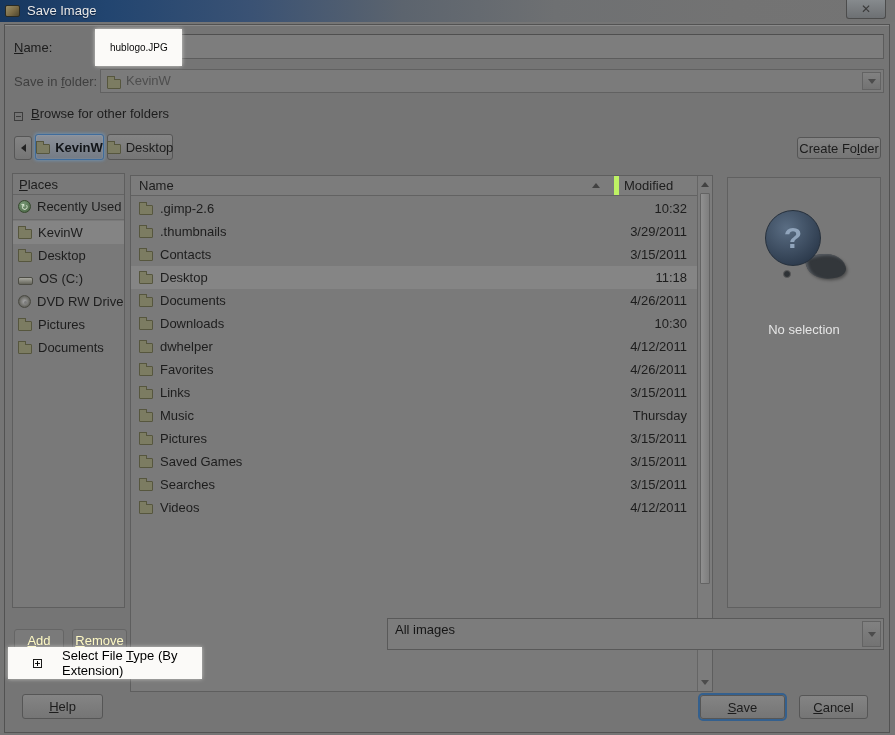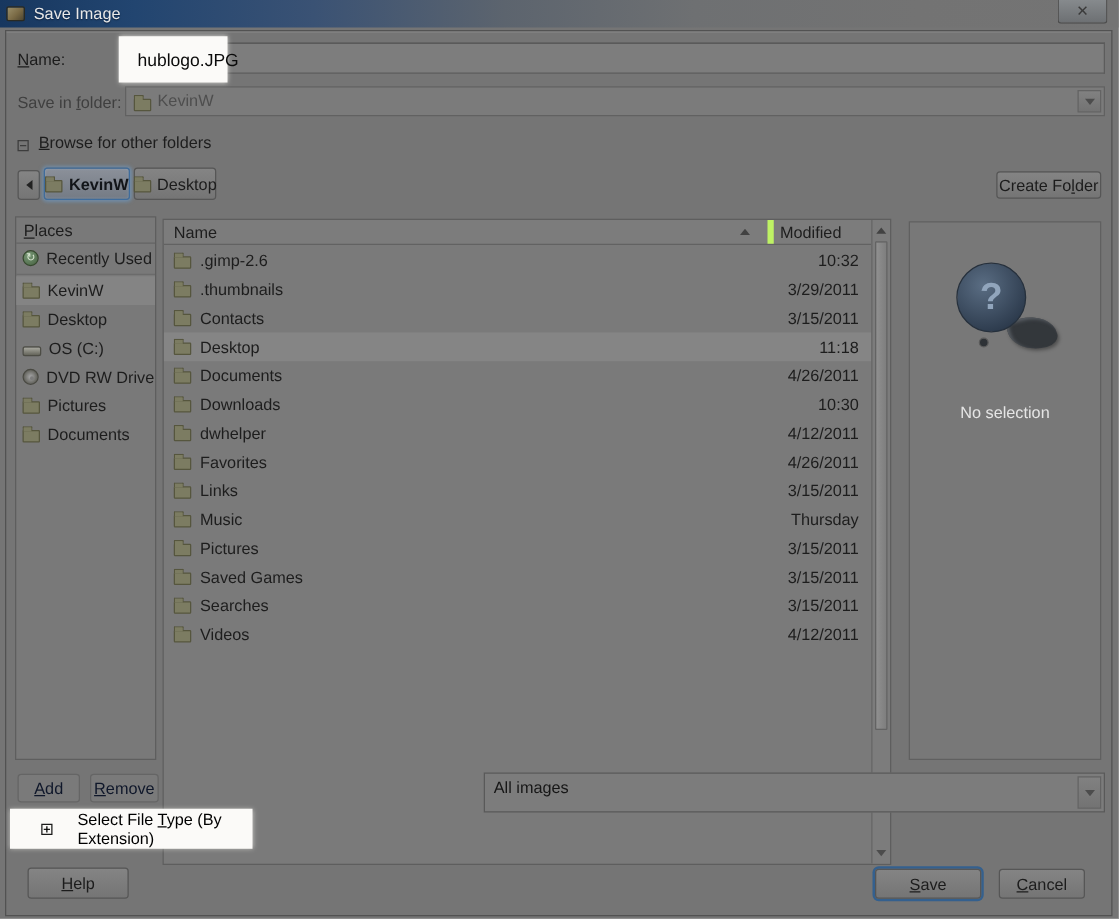--- a/index.html
+++ b/index.html
@@ -21,21 +21,21 @@
   #frame { position:absolute; left:4px; top:24px; width:886px; height:709px; border:1px solid #525252; box-shadow:inset 0 1px 0 #8a8a8a; }
 
   .label { position:absolute; color:#1c1c1c; }
   u { text-decoration:underline; }
 
   
   #name-input { position:absolute; left:100px; top:34px; width:784px; height:25px; background:#7d7d7d;
     border:1px solid #5c5c5c; border-top-color:#4f4f4f; }
   #name-highlight { position:absolute; left:95px; top:29px; width:87px; height:37px; background:#fbfaf8;
     box-shadow:0 0 4px rgba(250,250,245,.7); z-index:5; display:flex; align-items:center; padding-left:15px;
-    color:#0a0a0a; font-size:14px; }
+    color:#0a0a0a; font-size:10px; }
 
   
   #folder-combo { position:absolute; left:100px; top:69px; width:784px; height:24px; background:#7b7b7b; border:1px solid #616161; }
   #folder-combo .combo-text { position:absolute; left:25px; top:3px; color:#4e4e4e; }
   .combo-arrow-btn { position:absolute; right:2px; top:2px; bottom:2px; width:19px; border:1px solid #636363;
     background:linear-gradient(#818181,#737373); display:flex; align-items:center; justify-content:center; }
   .tri-down { width:0; height:0; border-left:4px solid transparent; border-right:4px solid transparent; border-top:5px solid #4c4c4c; }
   .tri-up { width:0; height:0; border-left:4px solid transparent; border-right:4px solid transparent; border-bottom:5px solid #424242; }
 
   
@@ -100,21 +100,21 @@
   #q-wrap { position:relative; width:86px; height:76px; margin:32px auto 0; }
   #q-circle { position:absolute; left:4px; top:0; width:56px; height:56px; border-radius:50%;
     background:radial-gradient(circle at 38% 32%,#5a6d83,#2c3a4c 78%); border:1px solid #26303c;
     display:flex; align-items:center; justify-content:center; font-size:30px; font-weight:bold; color:#91a5bc; }
   #q-tail { position:absolute; right:2px; bottom:6px; width:38px; height:27px; background:#33373b;
     border-radius:12% 85% 35% 90%; transform:rotate(-14deg); box-shadow:inset 2px 2px 3px #585d63, 1px 2px 3px rgba(0,0,0,.35); }
   #q-dot { position:absolute; left:22px; bottom:8px; width:8px; height:8px; border-radius:50%; background:#2e3236; border:1px solid #5a5a5a; }
   #no-selection { margin-top:36px; text-align:center; color:#e5e5e5; }
 
   
-  .btn.disabled { color:#0f172a; border-color:#656565; background:#7a7a7a; }
+  .btn.disabled { color:#fef9c3; border-color:#656565; background:#7a7a7a;margin-top:10px; }
   #add-btn { position:absolute; left:14px; top:619px; width:50px; height:23px; }
   #remove-btn { position:absolute; left:72px; top:619px; width:55px; height:23px; }
   #filter-combo { position:absolute; left:387px; top:618px; width:497px; height:32px; background:#7c7c7c; border:1px solid #595959; }
   #filter-combo .combo-text { position:absolute; left:7px; top:3px; color:#161616; }
 
   #filetype-highlight { position:absolute; left:8px; top:647px; width:194px; height:32px; background:#fbfaf8;
     box-shadow:0 0 4px rgba(250,250,245,.6); display:flex; align-items:center; gap:20px; padding-left:25px; color:#000; z-index:5; }
 
   #help-btn { position:absolute; left:22px; top:694px; width:81px; height:25px; }
   #save-btn { position:absolute; left:700px; top:695px; width:85px; height:24px; box-shadow:0 0 0 2px #34608e; }

